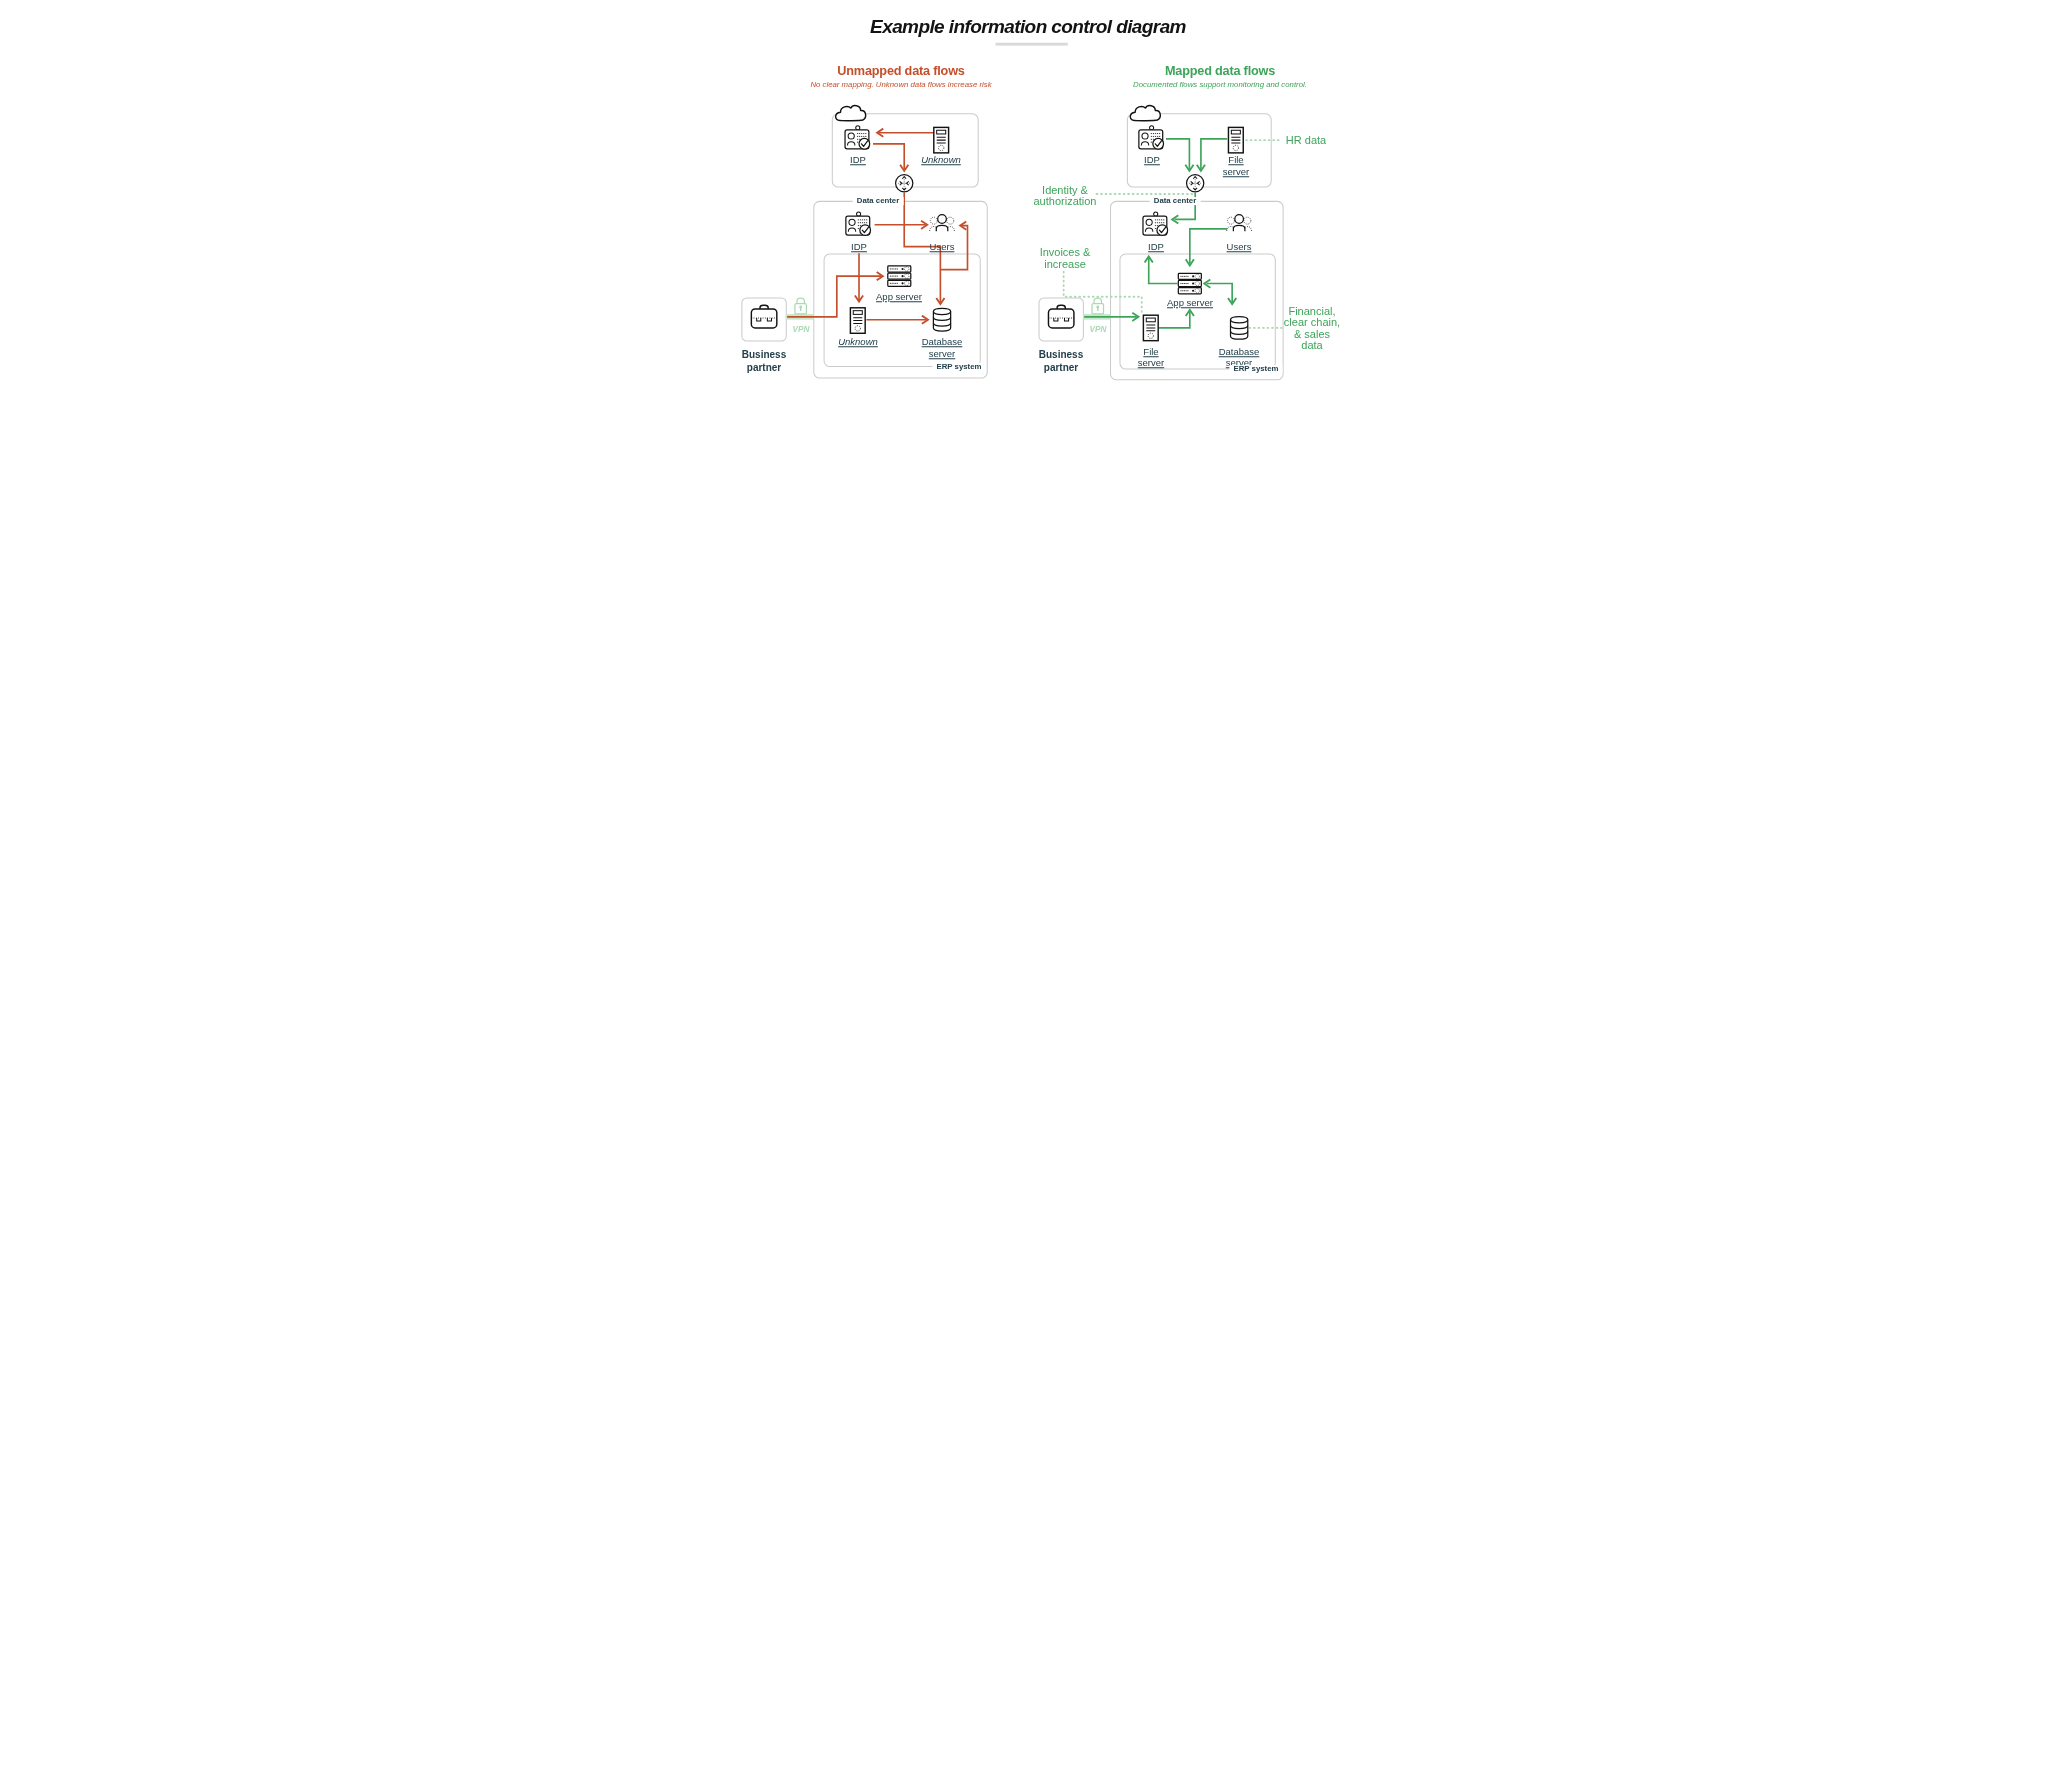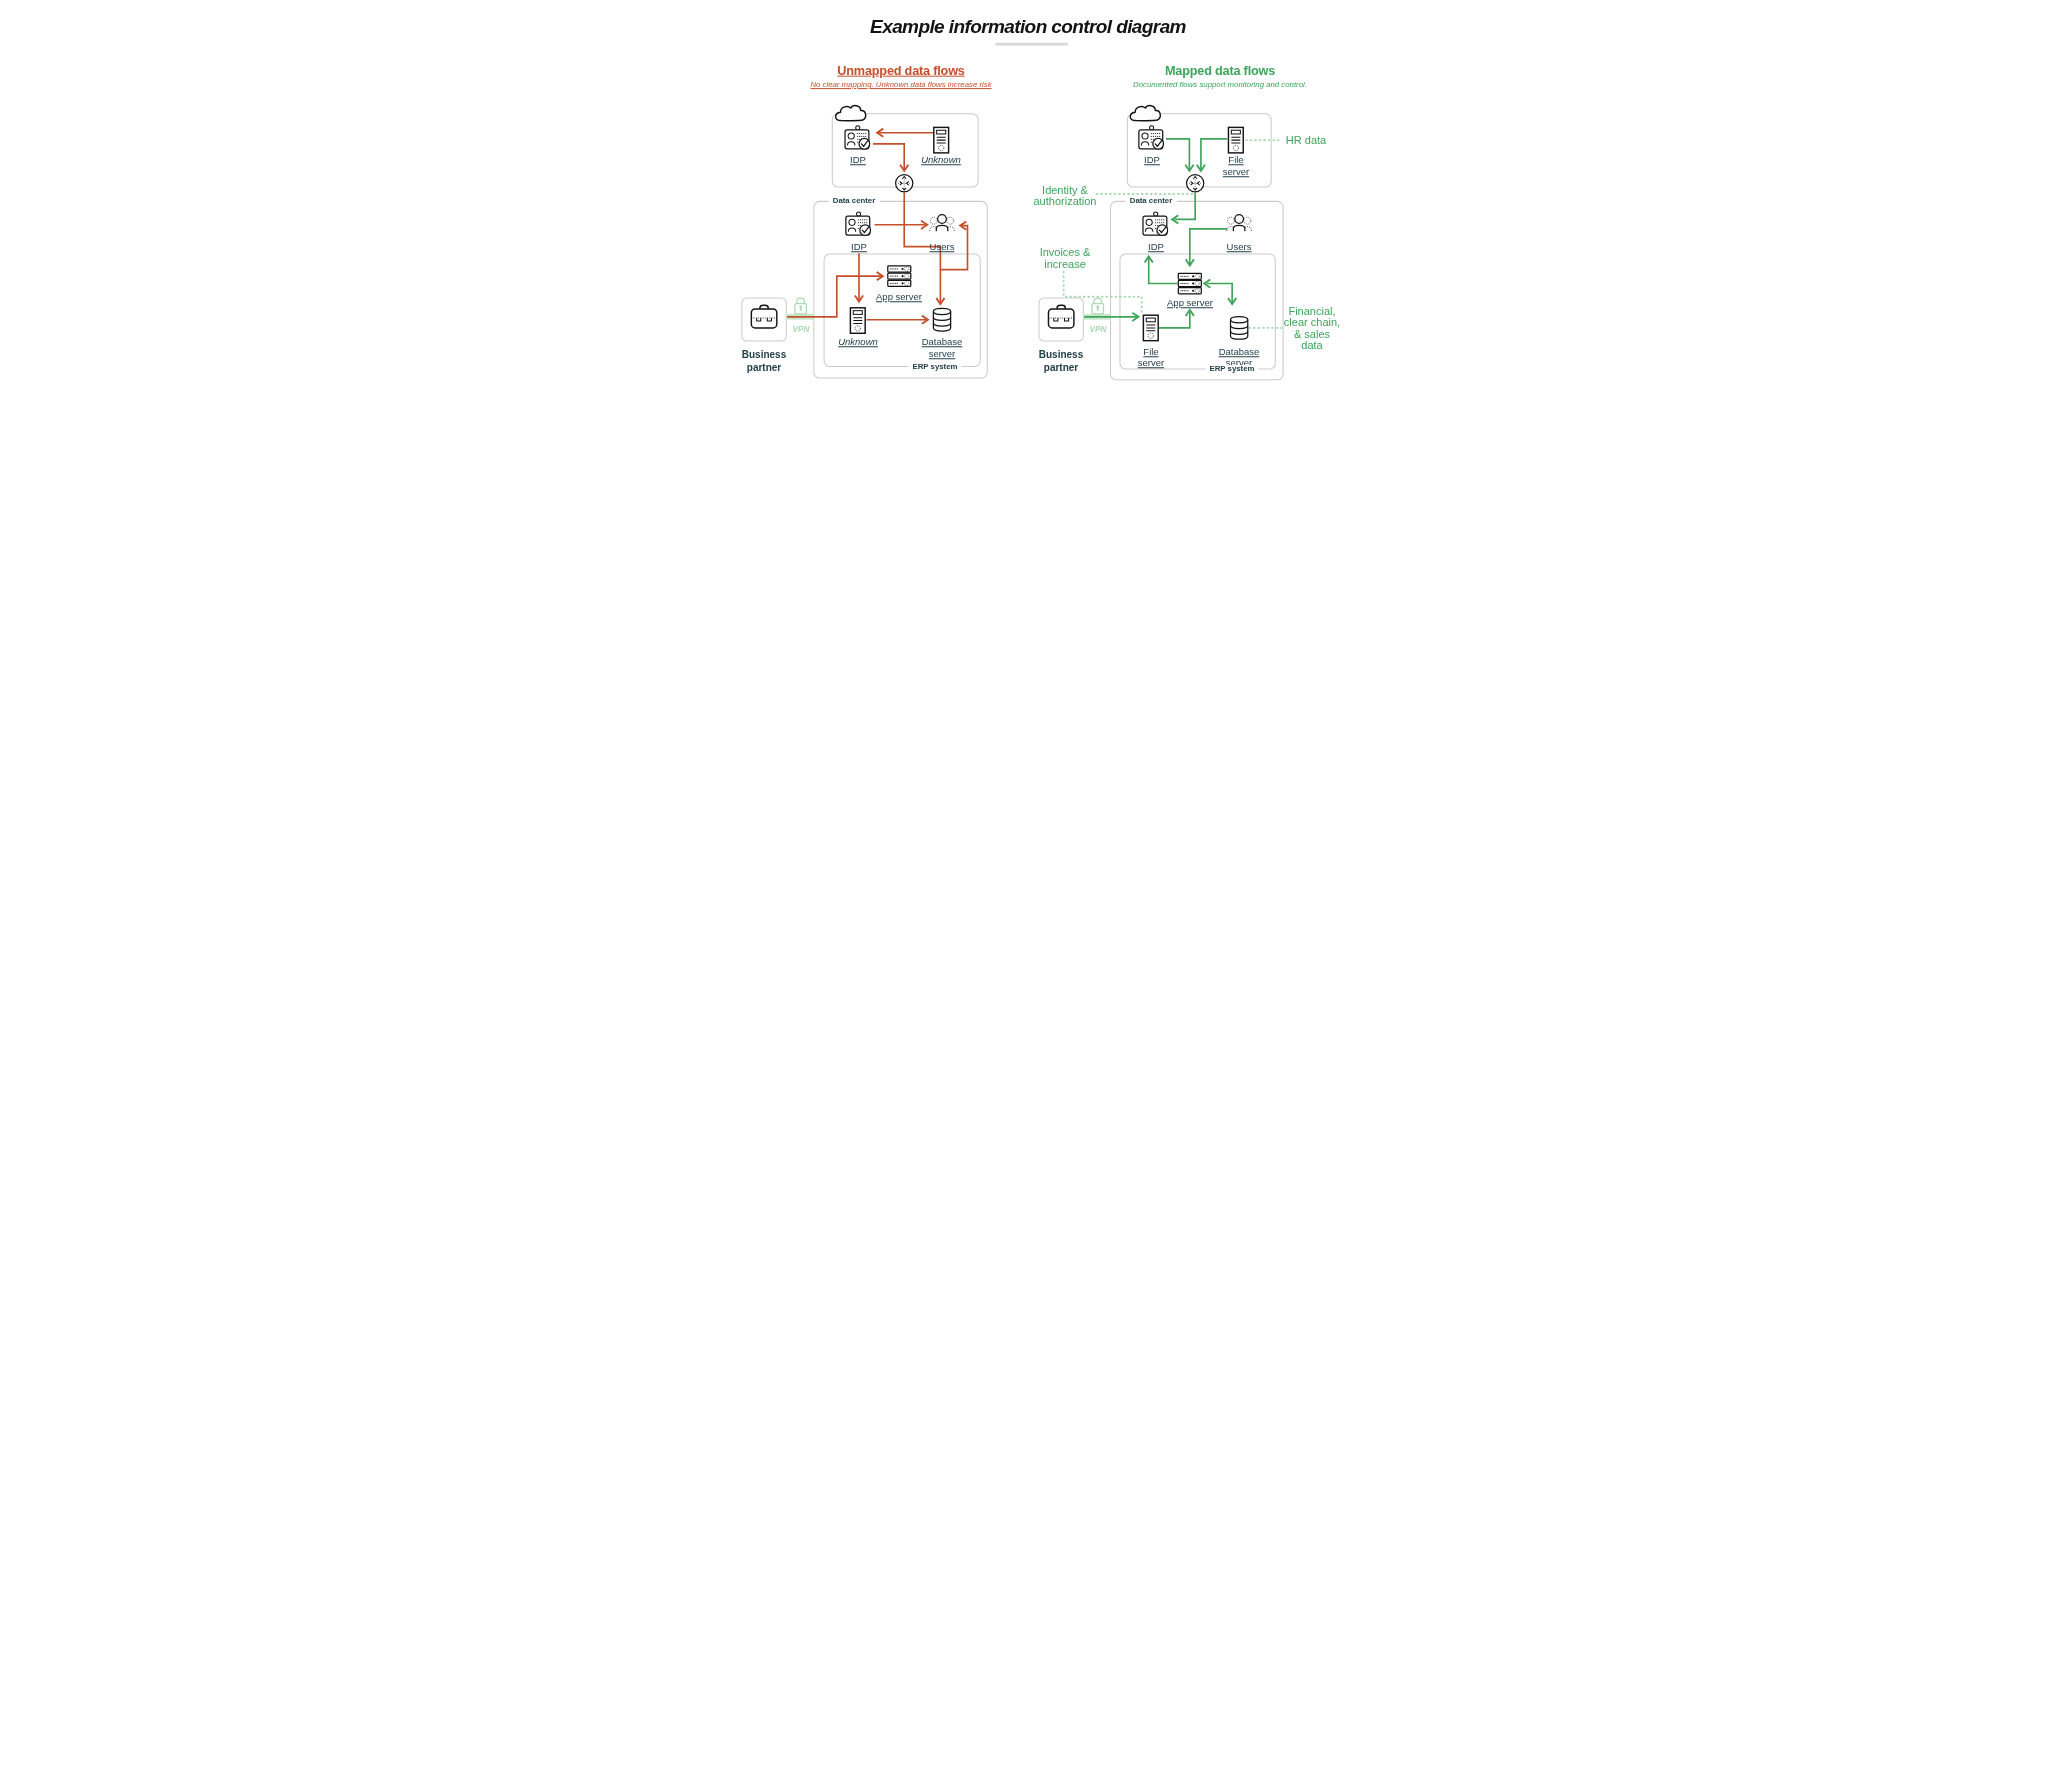--- a/index.html
+++ b/index.html
@@ -7,24 +7,24 @@
     --dark:#25414C; --border:#CBCBCB; --title:#131313; --divider:#D9D9D9;
   }
   html,body{margin:0;padding:0;background:#fff;}
   #stage{position:relative;width:633px;height:413px;margin:0 auto;background:#fff;
          font-family:"Liberation Sans", sans-serif;overflow:hidden;}
   #stage svg{position:absolute;left:0;top:0;}
   .lbl{position:absolute;transform:translate(-50%,-50%);white-space:nowrap;line-height:1;}
   .title{font-size:19px;font-weight:800;color:var(--title);letter-spacing:-0.6px;font-style:italic;}
   .heading{font-size:12.7px;font-weight:800;letter-spacing:-0.2px;}
   .sub{font-size:7.8px;font-style:italic;}
-  .red-t{color:var(--red);text-decoration:underline;} .green-t{color:var(--green);padding-left:44px;}
+  .red-t{color:var(--red);} .green-t{color:var(--green);padding-left:44px;}
   .node{font-size:9.5px;color:var(--dark);text-decoration:underline;}
   .it{font-style:italic;}
-  .boxlbl{font-size:7.8px;font-weight:700;color:var(--dark);background:#fff;padding:0 4.1px;}
+  .boxlbl{font-size:7.8px;font-weight:700;color:var(--dark);background:#fff;padding:0 4.1px;margin-left:24px;}
   .bp{font-size:10px;font-weight:700;color:var(--dark);}
   .vpn{font-size:8.2px;font-style:italic;font-weight:600;color:var(--light-green);}
   .annot{font-size:11px;color:var(--green);}
   .box{fill:none;stroke:var(--border);stroke-width:2.5px;}
   .band{fill:var(--band);stroke:none;}
   .flow{fill:none;stroke-width:4px;}
   .head{fill:none;stroke-width:4.5px;stroke-linejoin:miter;}
   .red{stroke:var(--red);} .green{stroke:var(--green);}
   .dotted{fill:none;stroke:var(--light-green);stroke-width:4.5px;stroke-dasharray:2 9;stroke-linecap:round;}
 </style>

